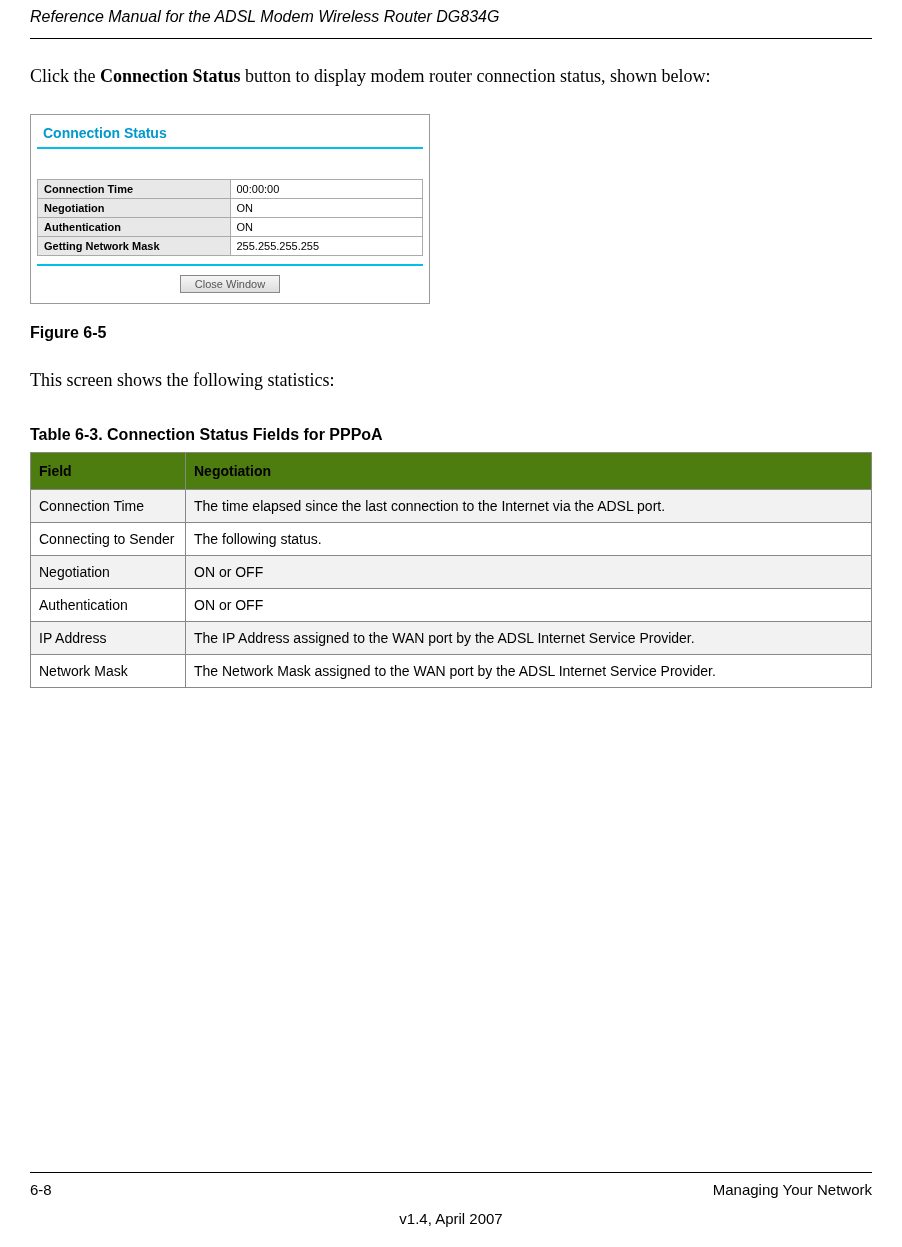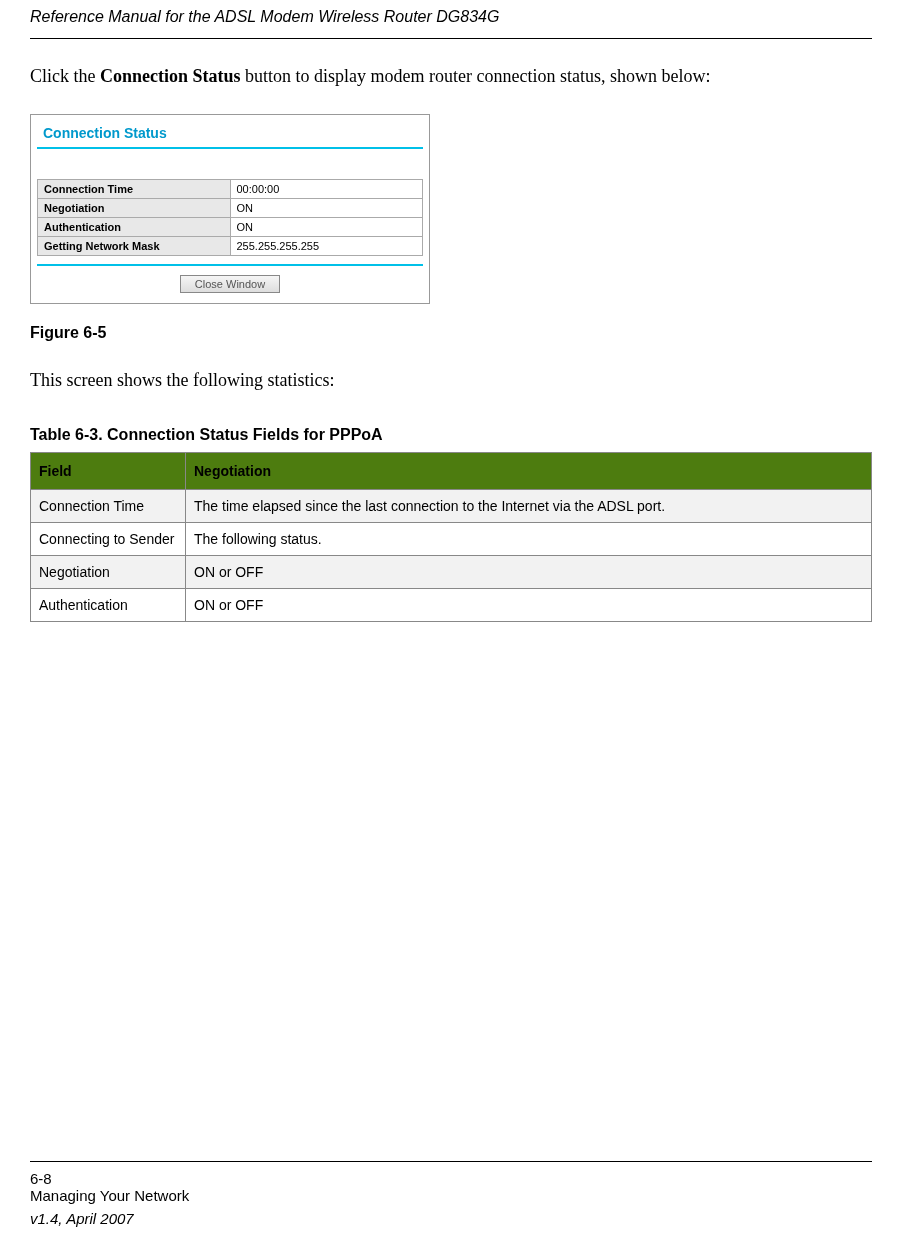--- a/index.html
+++ b/index.html
@@ -130,25 +130,24 @@
       left: 30px;
       right: 30px;
       border-top: 1px solid #000;
       padding-top: 8px;
       font-family: Arial, Helvetica, sans-serif;
       font-size: 15px;
     }
     .footer-row {
       display: flex;
       justify-content: space-between;
-      flex-direction: column;
     }
     .footer-center {
-      font-style: italic;
-      margin-top: 6px;
+      text-align: center;
+      margin-top: 12px;
     }
   </style>
 </head>
 <body>
 
 <div class="header">
   <span>Reference Manual for the ADSL Modem Wireless Router DG834G</span>
 </div>
 
 <p class="intro-text">
@@ -205,20 +204,28 @@
     <td>The following status.</td>
   </tr>
   <tr>
     <td>Negotiation</td>
     <td>ON or OFF</td>
   </tr>
   <tr>
     <td>Authentication</td>
     <td>ON or OFF</td>
   </tr>
+  <tr>
+    <td>IP Address</td>
+    <td>The IP Address assigned to the WAN port by the ADSL Internet Service Provider.</td>
+  </tr>
+  <tr>
+    <td>Network Mask</td>
+    <td>The Network Mask assigned to the WAN port by the ADSL Internet Service Provider.</td>
+  </tr>
 </tbody>
   </table>
 
 <div class="footer">
   <div class="footer-row">
     <span>6-8</span>
     <span>Managing Your Network</span>
   </div>
   <div class="footer-center">v1.4, April 2007</div>
 </div>

